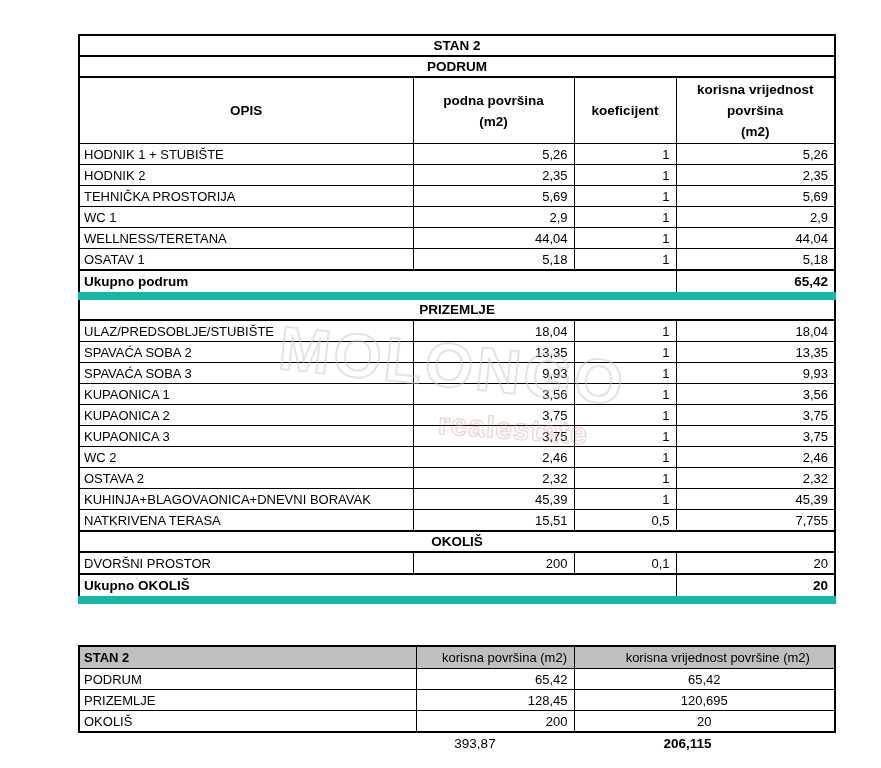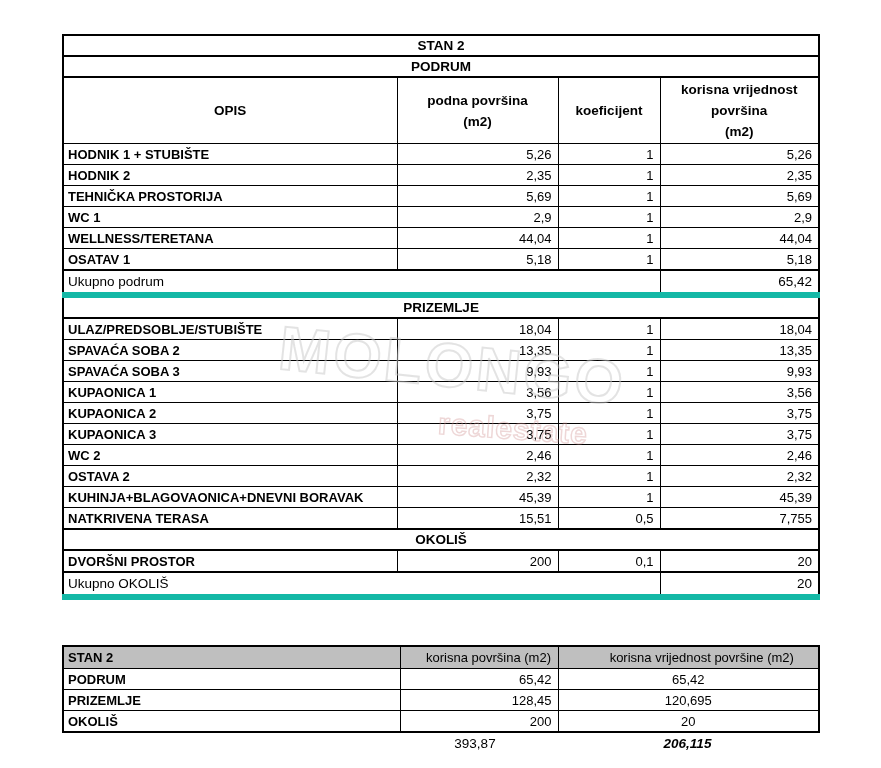--- a/index.html
+++ b/index.html
@@ -1,54 +1,54 @@
 <!DOCTYPE html>
 <html><head>
 <meta charset="utf-8">
 <style>
   html,body{margin:0;padding:0;}
   body{
     width:881px;height:768px;background:#ffffff;position:relative;
     font-family:"Liberation Sans","DejaVu Sans",sans-serif;color:#000;
     overflow:hidden;
   }
-  table{border-collapse:collapse;position:absolute;table-layout:fixed;background:transparent;}
+  table{border-collapse:collapse;position:absolute;table-layout:fixed;background:transparent;margin-left:16px;}
   #main-table{left:62px;top:34px;width:756px;border:2px solid #000;}
   #summary-table{left:62px;top:645px;width:756px;border:2px solid #000;}
   td{
     border:1px solid #000;font-size:13px;padding:0 4px;margin:0;
     overflow:hidden;white-space:nowrap;vertical-align:middle;
   }
   
   tr.t-title td, tr.t-section td{
     border-top:2px solid #000;border-bottom:2px solid #000;
     font-weight:bold;text-align:center;height:19px;font-size:13.5px;
   }
   tr.t-colheader td{
     font-weight:bold;text-align:center;white-space:pre-line;
     height:65px;line-height:21px;font-size:13.5px;
   }
   tr.t-data td{height:20px;}
   tr.t-total td{
-    border-top:2px solid #000;border-bottom:6px solid #14b8a6;
-    font-weight:normal;height:21px;font-size:13.5px;
-  }
-  .lbl{text-align:left;font-weight:bold;}
+    border-top:2px solid #000;border-bottom:8px solid #14b8a6;
+    font-weight:bold;height:21px;font-size:13.5px;
+  }
+  .lbl{text-align:left;}
   .num{text-align:right;padding-right:6px;}
   .ctr{text-align:center;}
   
   tr.s-header td{height:21px;font-size:13px;}
   tr.s-data td{height:20px;}
   #summary-table .hdr-bg{font-weight:normal;}
   
   .sum-total{
     position:absolute;top:735px;font-size:13.5px;height:18px;line-height:18px;
   }
   #sum-total-povrsina{left:399px;width:158px;text-align:center;padding-right:6px;box-sizing:border-box;}
-  #sum-total-vrijednost{left:557px;width:261px;text-align:center;font-weight:bold;font-style:italic;}
+  #sum-total-vrijednost{left:557px;width:261px;text-align:center;font-weight:bold;}
   
   .wm{
     position:absolute;pointer-events:none;font-weight:bold;color:transparent;
     -webkit-text-stroke:2px #c9c9c9;opacity:0.5;z-index:5;letter-spacing:3px;
   }
   #wm-line1{left:283px;top:312px;font-size:62px;transform:rotate(6deg);transform-origin:left top;}
   #wm-line2{left:438px;top:412px;font-size:30px;-webkit-text-stroke:1.5px #cf8f8f;opacity:0.35;transform:rotate(4deg);letter-spacing:1px;}
 </style>
 </head>
 <body>

